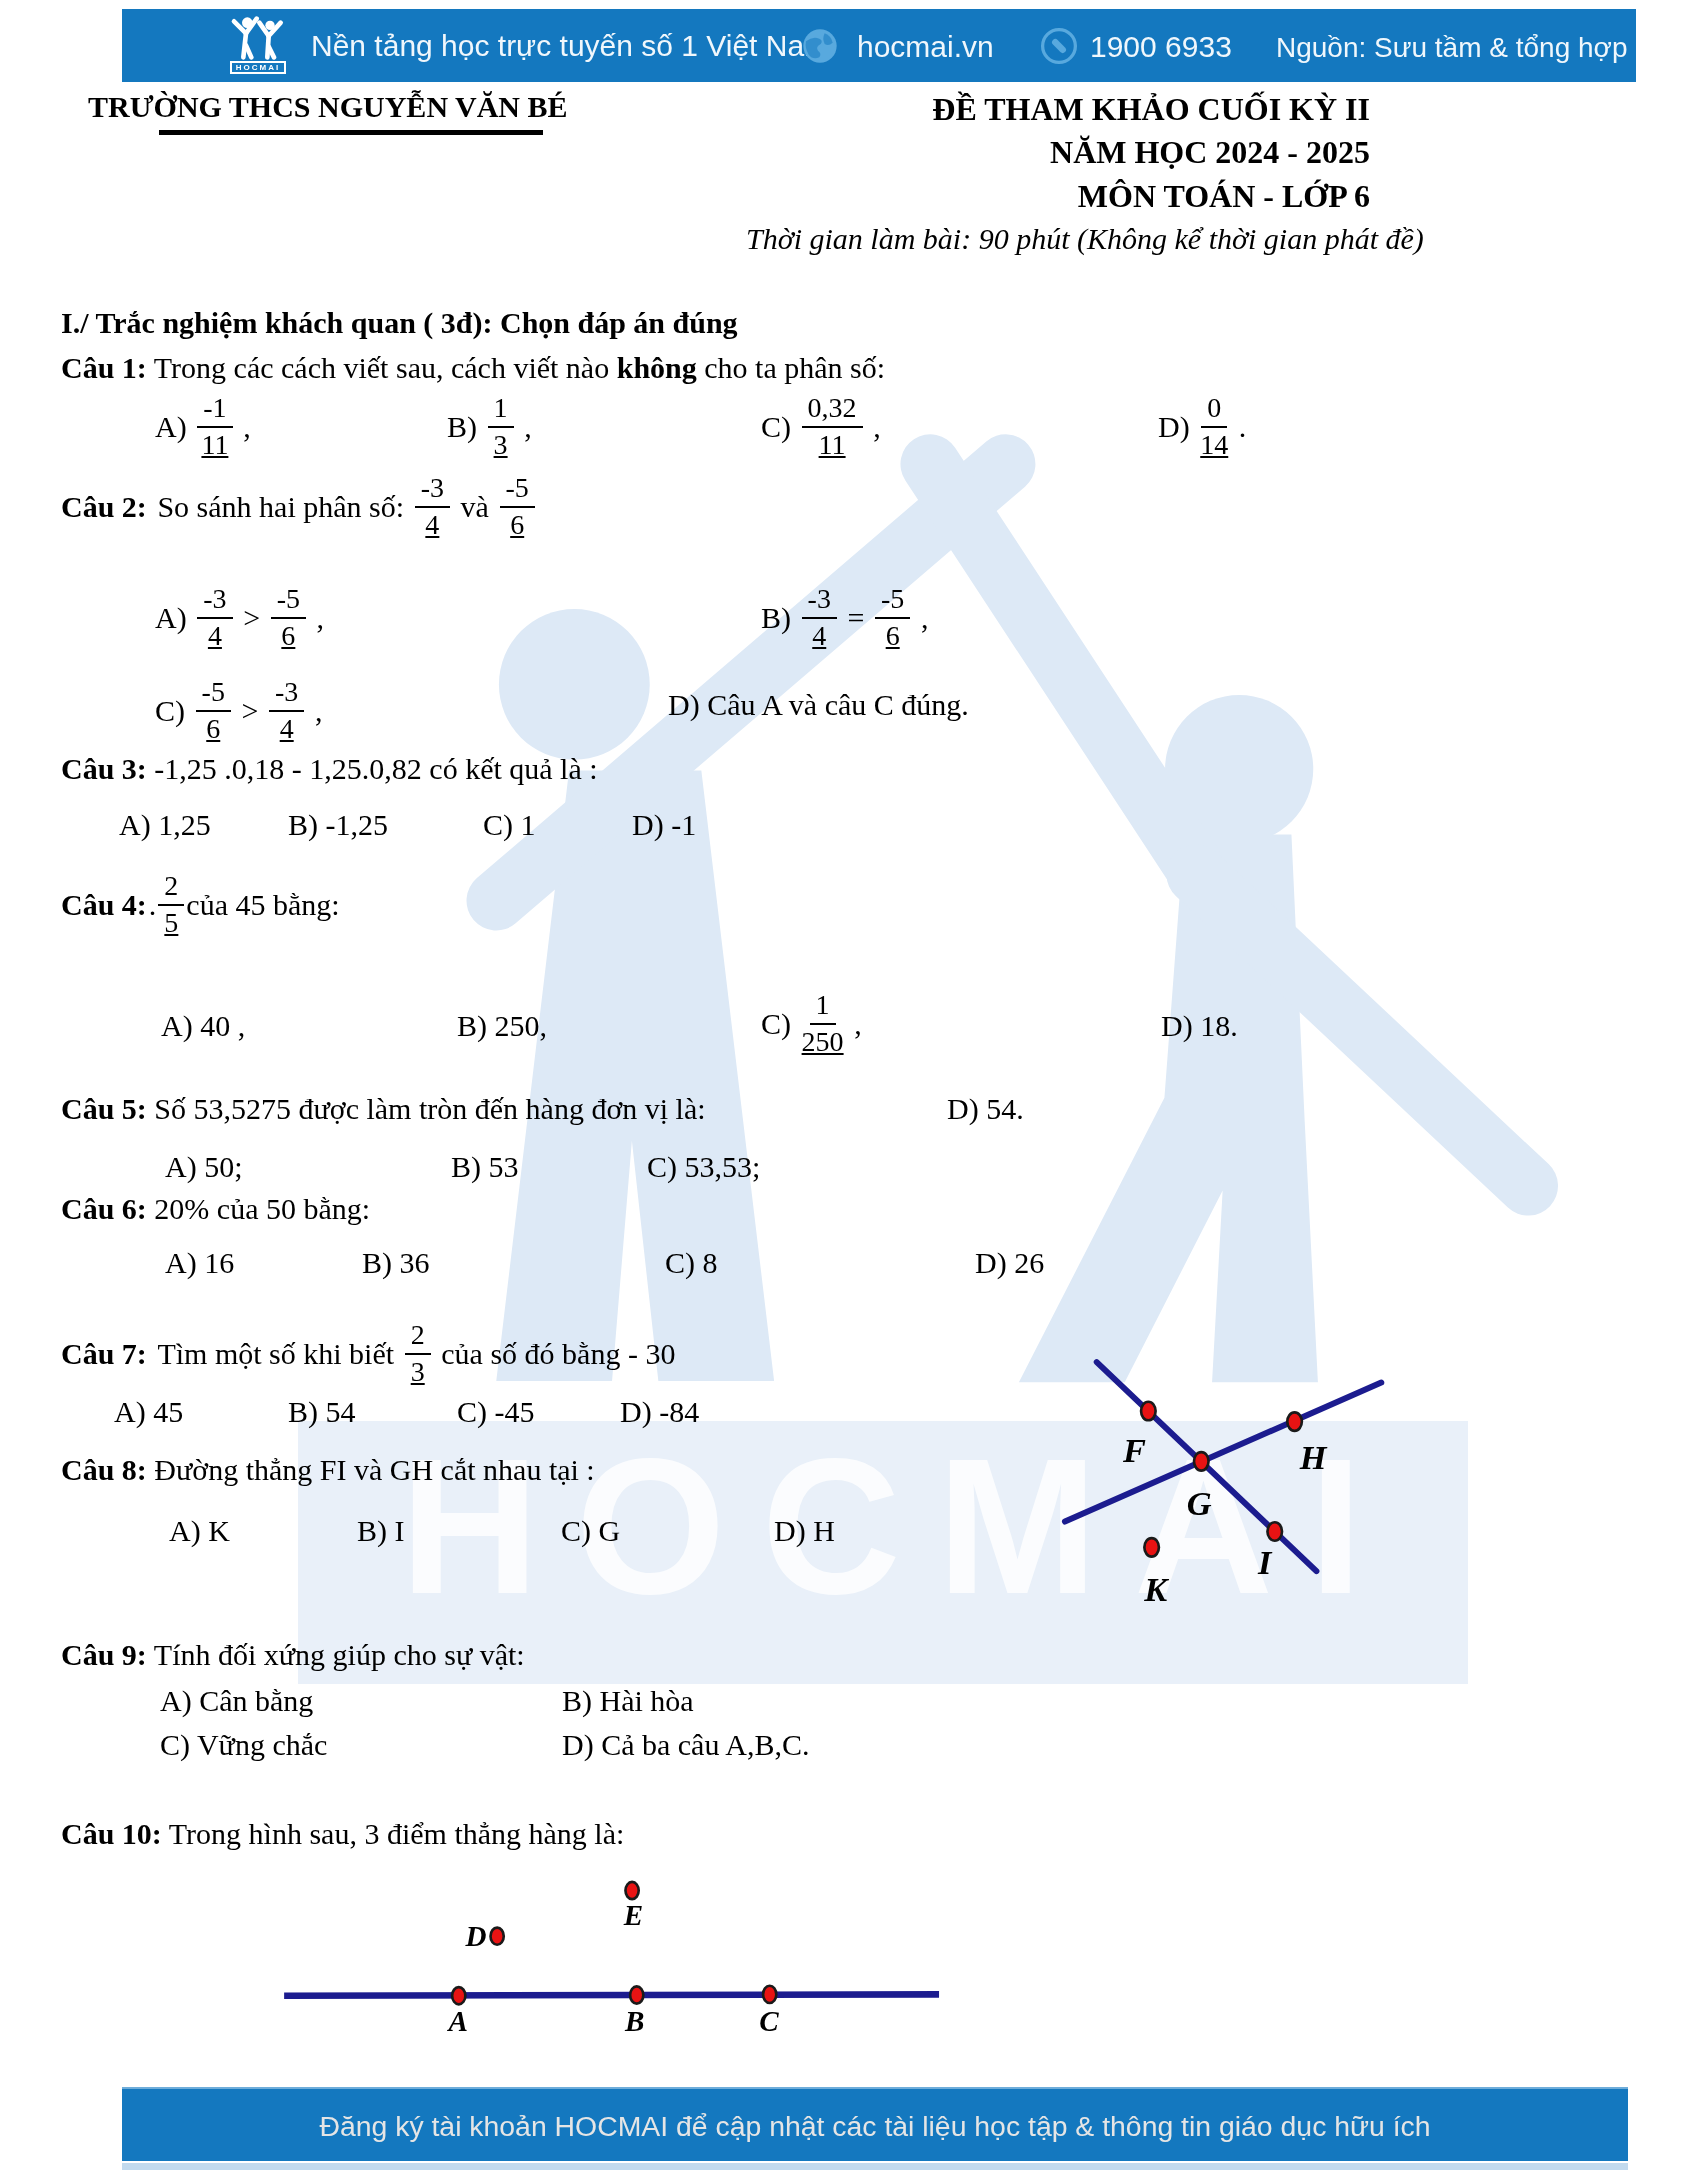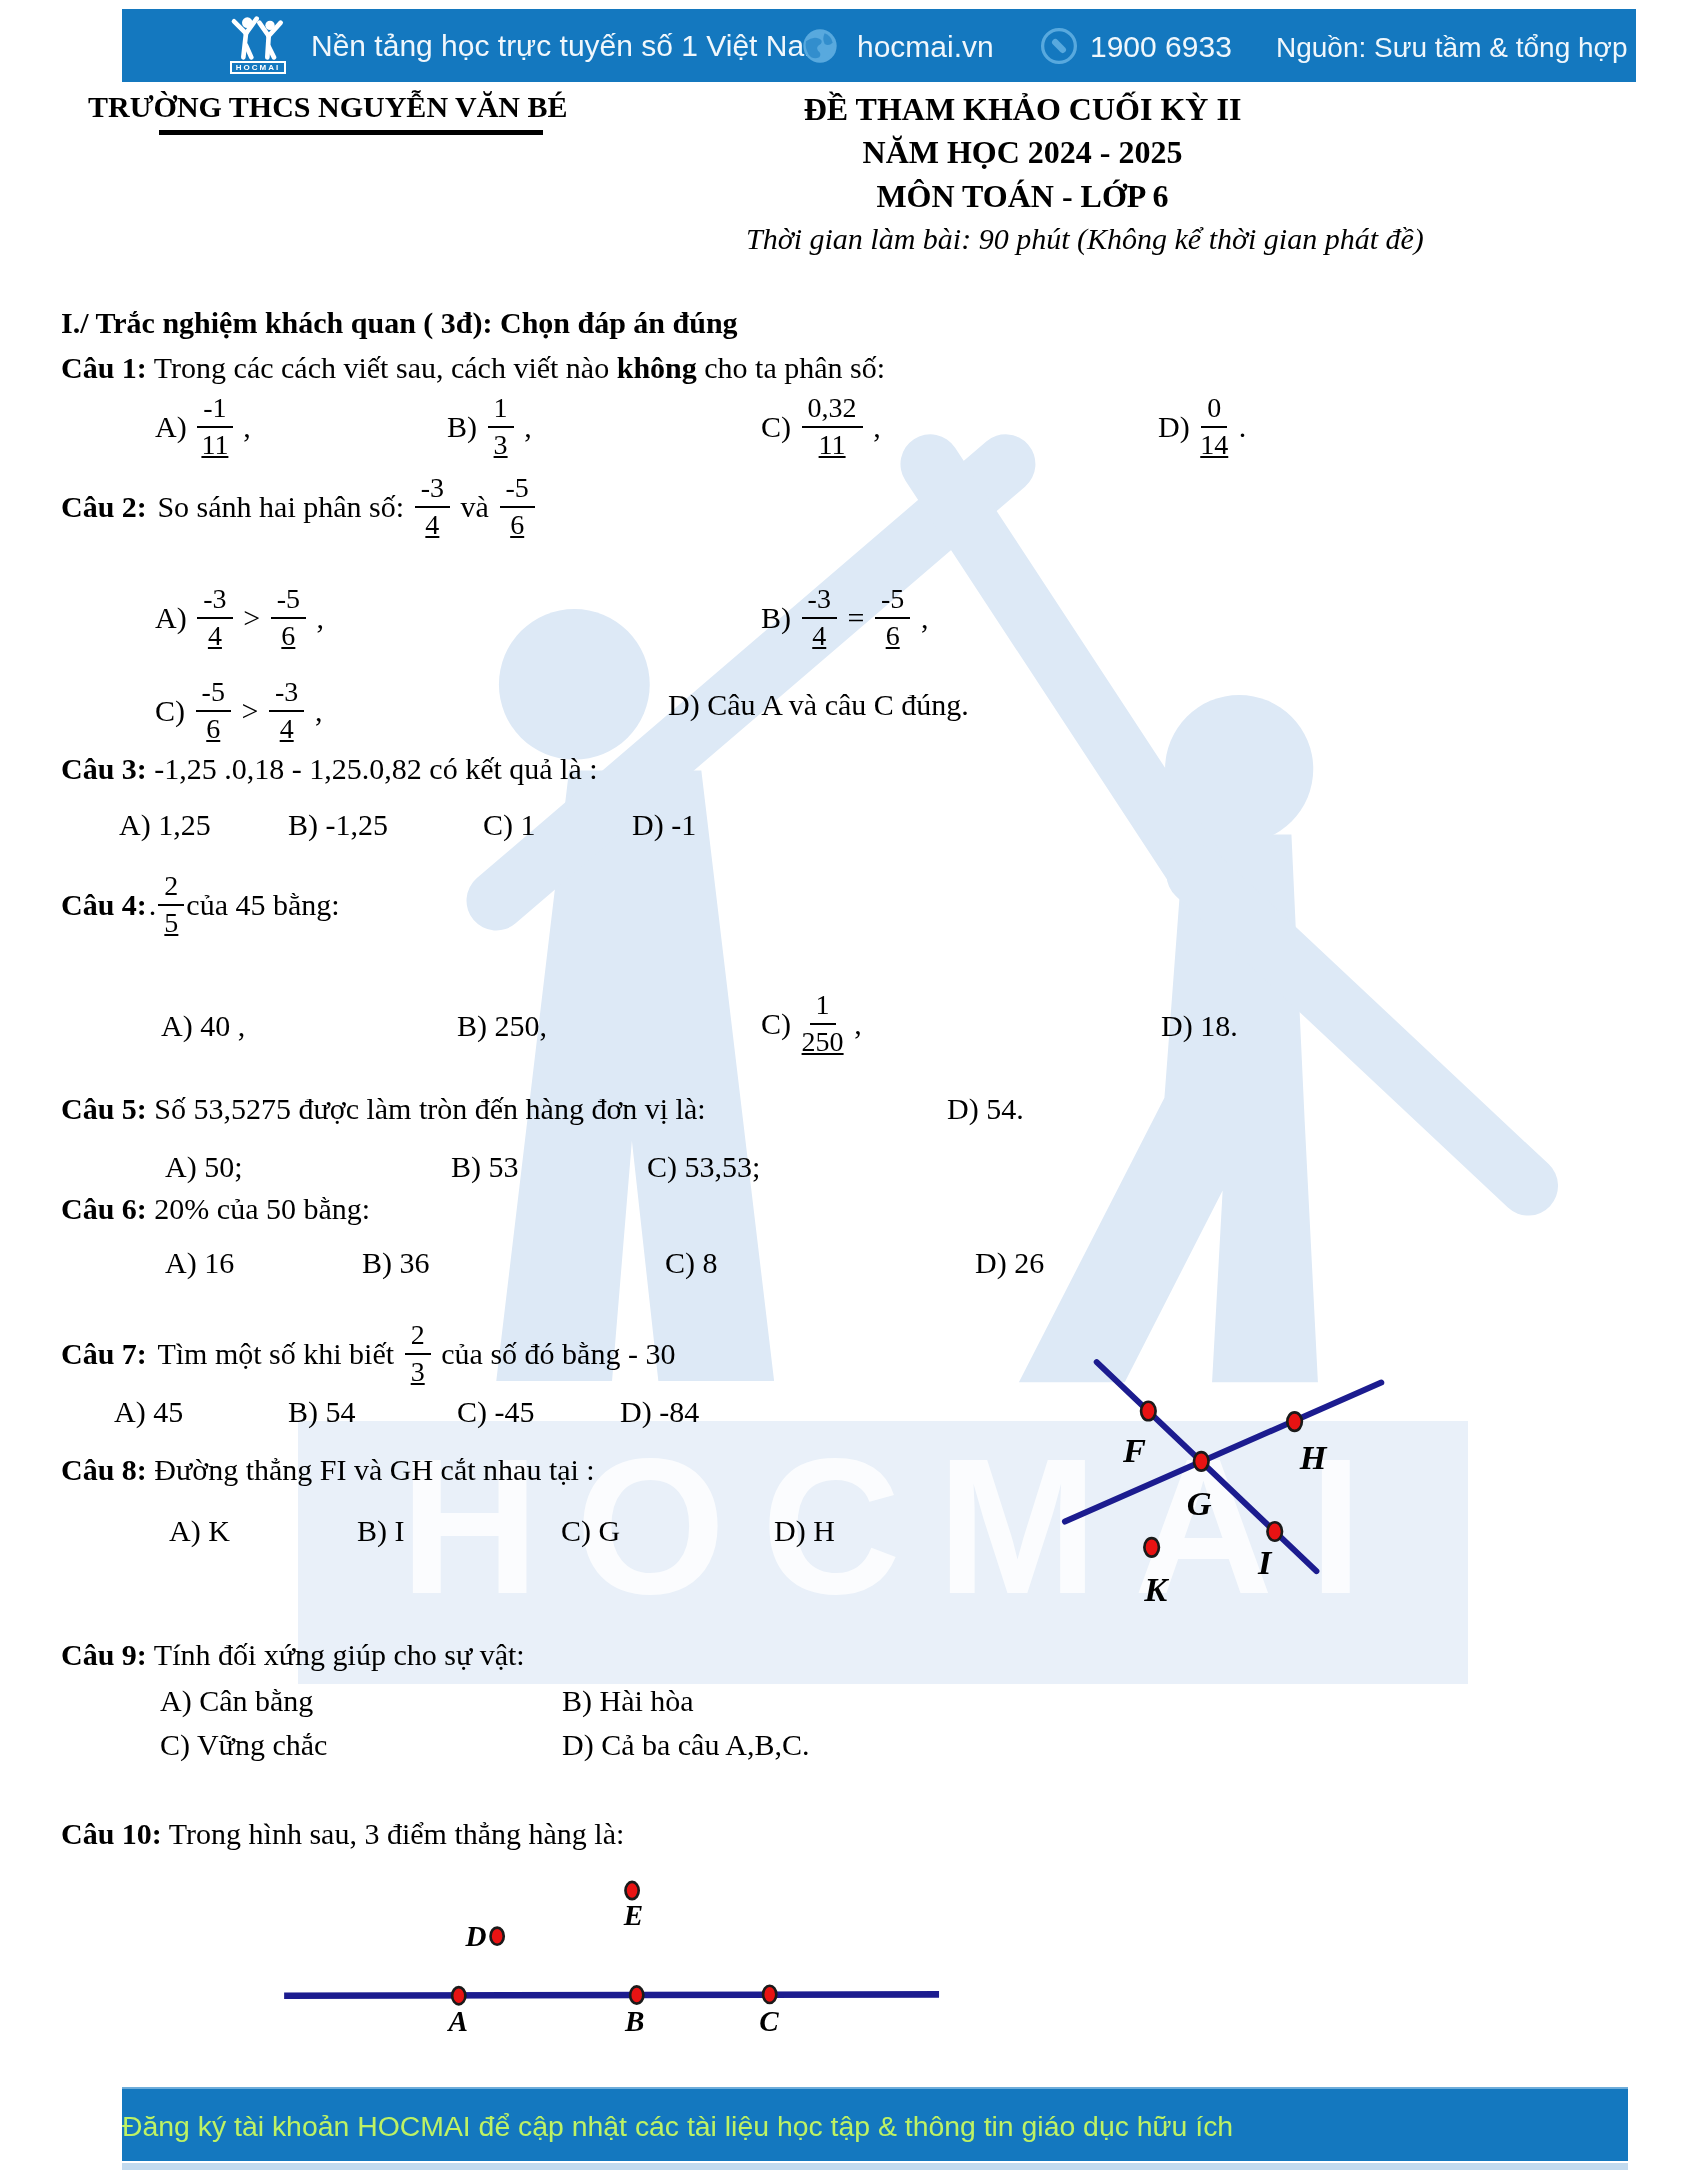--- a/index.html
+++ b/index.html
@@ -11,36 +11,36 @@
   .bluebar { background:#1478bf; }
   .hdr-txt { font-family:"Liberation Sans", sans-serif; color:#f0f7fc; font-size:30px; white-space:nowrap; }
   .hdr-small { font-size:28px; }
   .logo-box { border:2px solid #fff; display:flex; align-items:center; justify-content:center; }
   .logo-box span { font-family:"Liberation Sans", sans-serif; color:#fff; font-size:8px; font-weight:bold; letter-spacing:2px; }
 
   
   .qline { font-size:30px; white-space:nowrap; }
   .qlabel { font-weight:bold; }
   .b { font-weight:bold; }
-  .title-line { font-size:32px; font-weight:bold; line-height:41px; text-align:center; white-space:nowrap; }
+  .title-line { font-size:32px; font-weight:bold; line-height:41px; text-align:right; white-space:nowrap; }
   .italic-line { font-size:30px; font-style:italic; white-space:nowrap; }
   .school { font-size:30px; font-weight:bold; white-space:nowrap; }
   .sect { font-size:30px; font-weight:bold; white-space:nowrap; }
 
   
   .fracline { display:flex; align-items:center; gap:10.6px; height:89px; font-size:30px; white-space:nowrap; }
   .frac { display:inline-flex; flex-direction:column; align-items:center; font-size:28px; line-height:1.08; }
   .frac .num { border-bottom:2.6px solid #000; padding:0 6px 2px; }
   .frac .den { padding-top:2px;text-decoration:underline; }
 
   
   .band { background:#e9f0f9; }
   .wm-text { font-family:"Liberation Sans", sans-serif; font-weight:bold; font-size:193px; letter-spacing:36px; color:rgba(255,255,255,0.8); white-space:nowrap; line-height:1; }
 
-  .ftr-txt { font-family:"Liberation Sans", sans-serif; color:#bef264; font-size:28.4px; line-height:74px; white-space:nowrap; }
+  .ftr-txt { font-family:"Liberation Sans", sans-serif; color:#e5e5e5; font-size:28.4px; text-align:center; line-height:74px; white-space:nowrap; }
 
   svg text.ptlabel { font-family:"Liberation Serif", serif; font-weight:bold; font-style:italic; fill:#000; }
 </style>
 </head>
 <body>
 
 <svg class="abs" style="left:397px; top:390px;" width="1257" height="1032" viewBox="0 0 1900 1560">
   <g fill="#dde9f6" stroke="none">
     <circle cx="268" cy="445" r="114"></circle>
     <circle cx="1273" cy="573" r="112"></circle>

